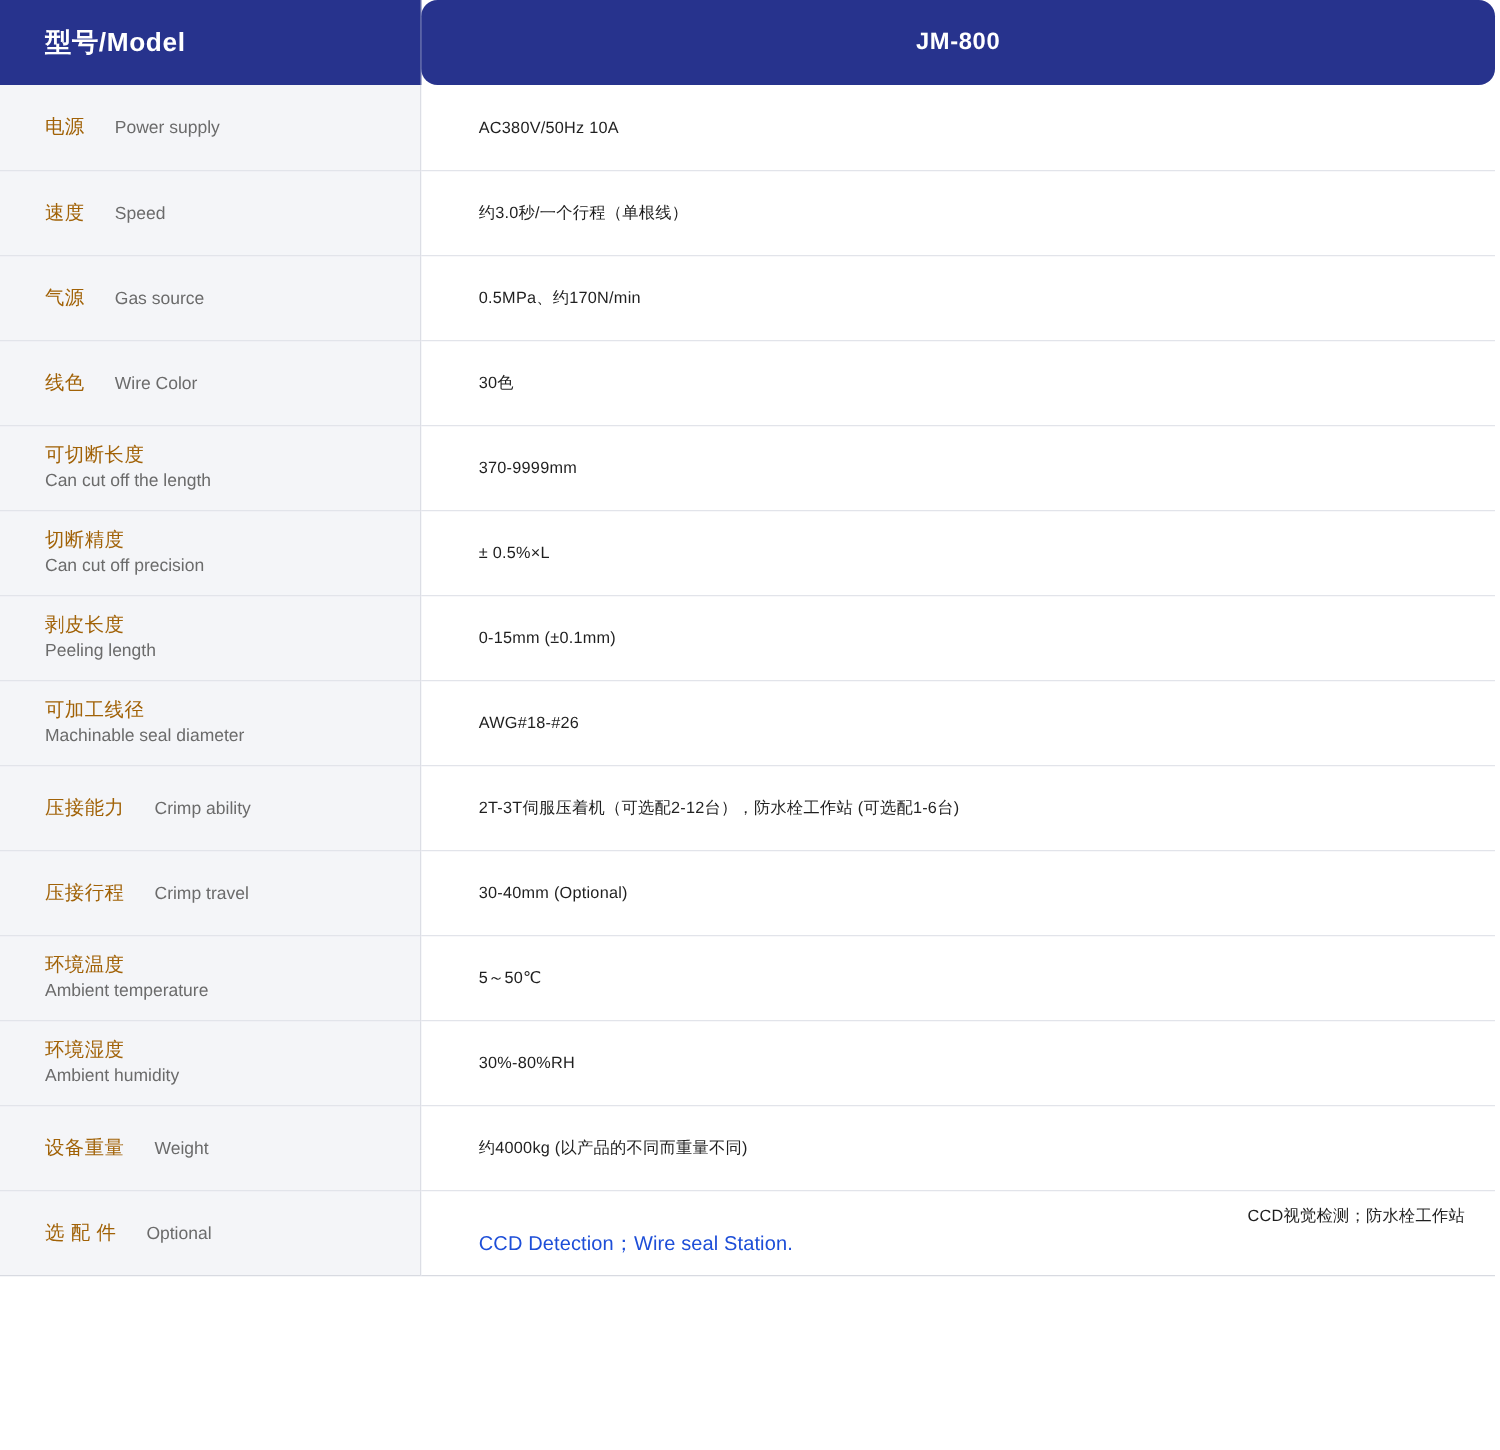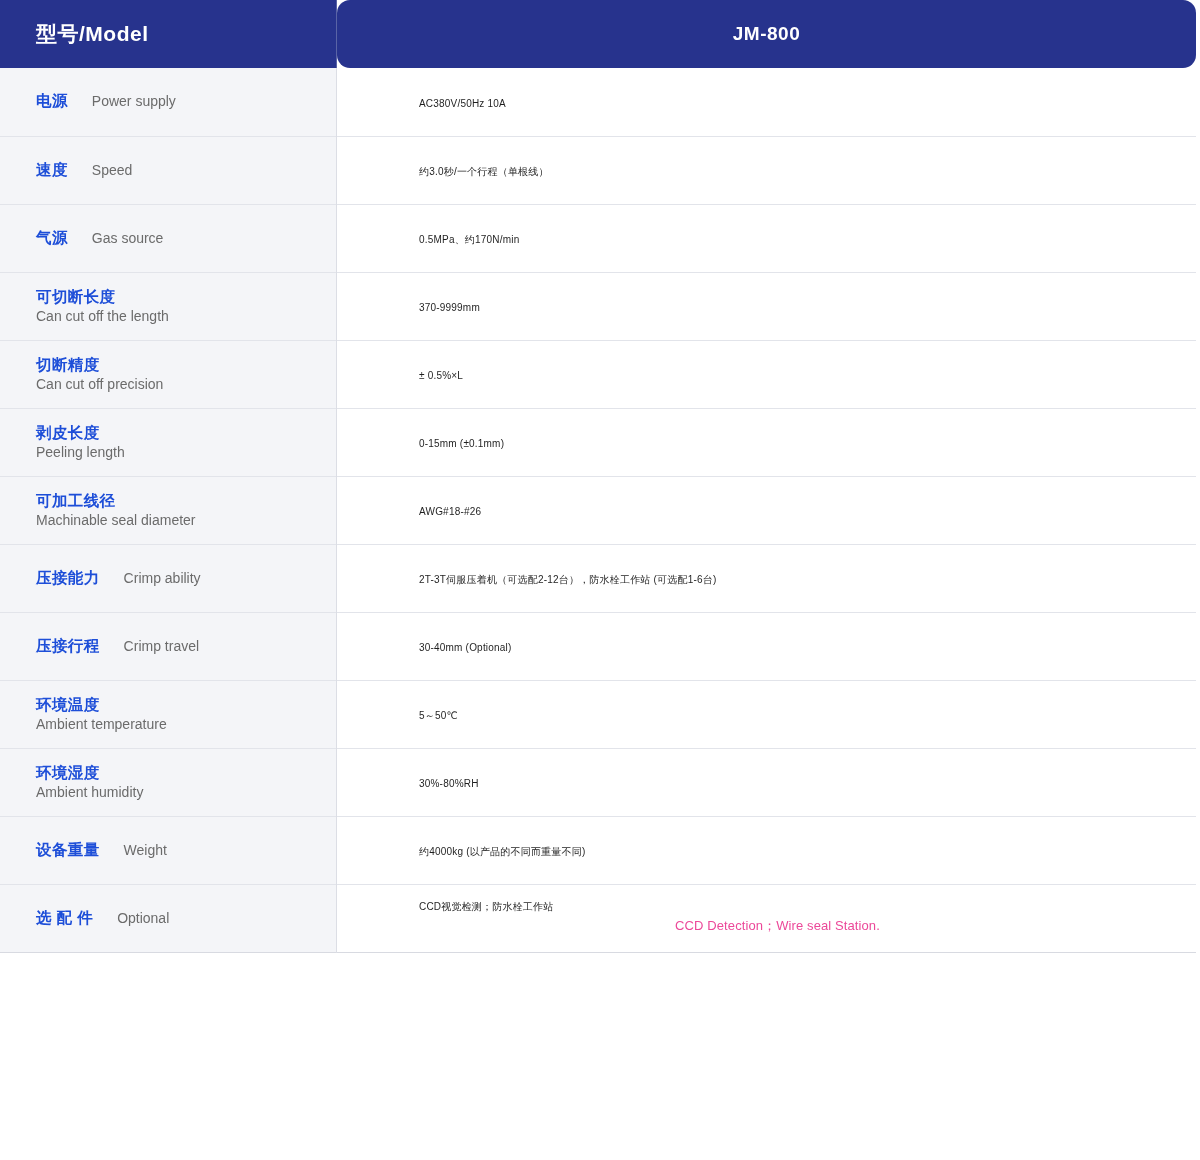--- a/index.html
+++ b/index.html
@@ -66,22 +66,22 @@
     background: #ffffff;
     padding: 0 24px 0 46px;
     height: 68px;
     vertical-align: middle;
     box-sizing: border-box;
   }
 
   
   .lbl-cn {
     font-size: 15.5px;
-    font-weight: bold;
-    color: #1d4ed8;
+    font-weight: normal;
+    color: #a16207;
     letter-spacing: 0.4px;
   }
   .lbl-en {
     font-size: 14px;
     font-weight: normal;
     color: #6b6b6b;
   }
   
   .label-inline .lbl-en {
     margin-left: 9px;
@@ -93,37 +93,36 @@
     line-height: 1.38;
   }
   .label-stack .lbl-en {
     display: block;
     line-height: 1.32;
     margin-left: 0;
   }
 
   
   .val-main {
-    font-size: 10px;
+    font-size: 13px;
     color: #1f1f1f;
     letter-spacing: 0.2px;
     line-height: 1.4;
-    margin-left: 36px;
   }
   .val-sub {
     display: block;
-    font-size: 13px;
-    color: #ec4899;
+    font-size: 16px;
+    color: #1d4ed8;
     line-height: 1.5;
     margin-top: 2px;
     letter-spacing: 0.1px;
-    text-align: center;
   }
   .value-stack .val-main {
     display: block;
+    text-align: right;
   }
 </style>
 </head>
 <body>
 
 <table class="spec-table">
   <thead>
     <tr>
       <th class="hdr-label">型号/Model</th>
       <th class="hdr-value">JM-800</th>
@@ -136,20 +135,24 @@
       </tr>
       <tr>
         <td class="label-cell label-inline"><span class="lbl-cn">速度</span><span class="lbl-en">Speed</span></td>
         <td class="value-cell"><span class="val-main">约3.0秒/一个行程（单根线）</span></td>
       </tr>
       <tr>
         <td class="label-cell label-inline"><span class="lbl-cn">气源</span><span class="lbl-en">Gas source</span></td>
         <td class="value-cell"><span class="val-main">0.5MPa、约170N/min</span></td>
       </tr>
       <tr>
+        <td class="label-cell label-inline"><span class="lbl-cn">线色</span><span class="lbl-en">Wire Color</span></td>
+        <td class="value-cell"><span class="val-main">30色</span></td>
+      </tr>
+      <tr>
         <td class="label-cell label-stack">
           <span class="lbl-cn">可切断长度</span>
           <span class="lbl-en">Can cut off the length</span>
         </td>
         <td class="value-cell"><span class="val-main">370-9999mm</span></td>
       </tr>
       <tr>
         <td class="label-cell label-stack">
           <span class="lbl-cn">切断精度</span>
           <span class="lbl-en">Can cut off precision</span>

